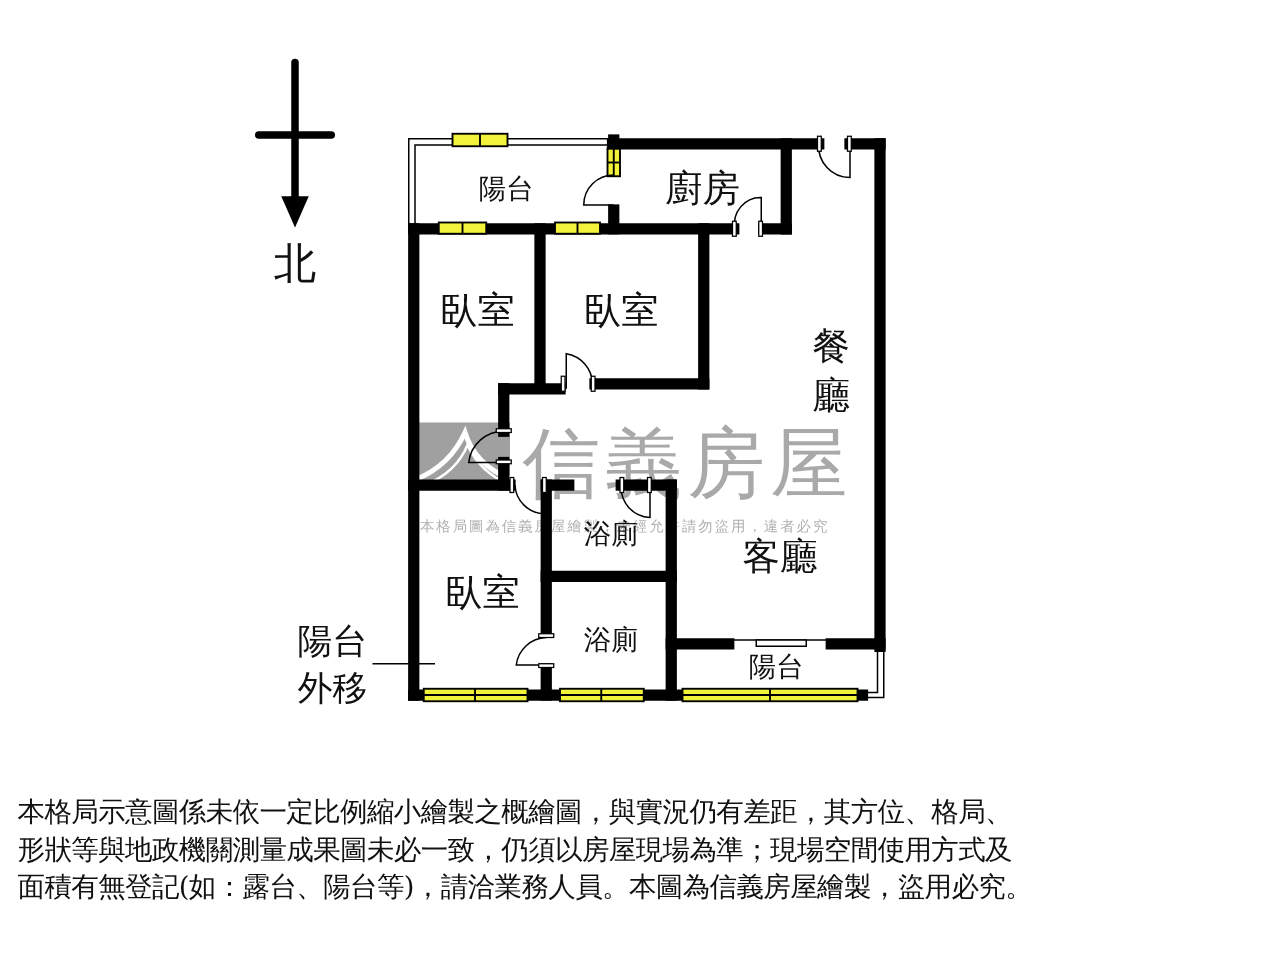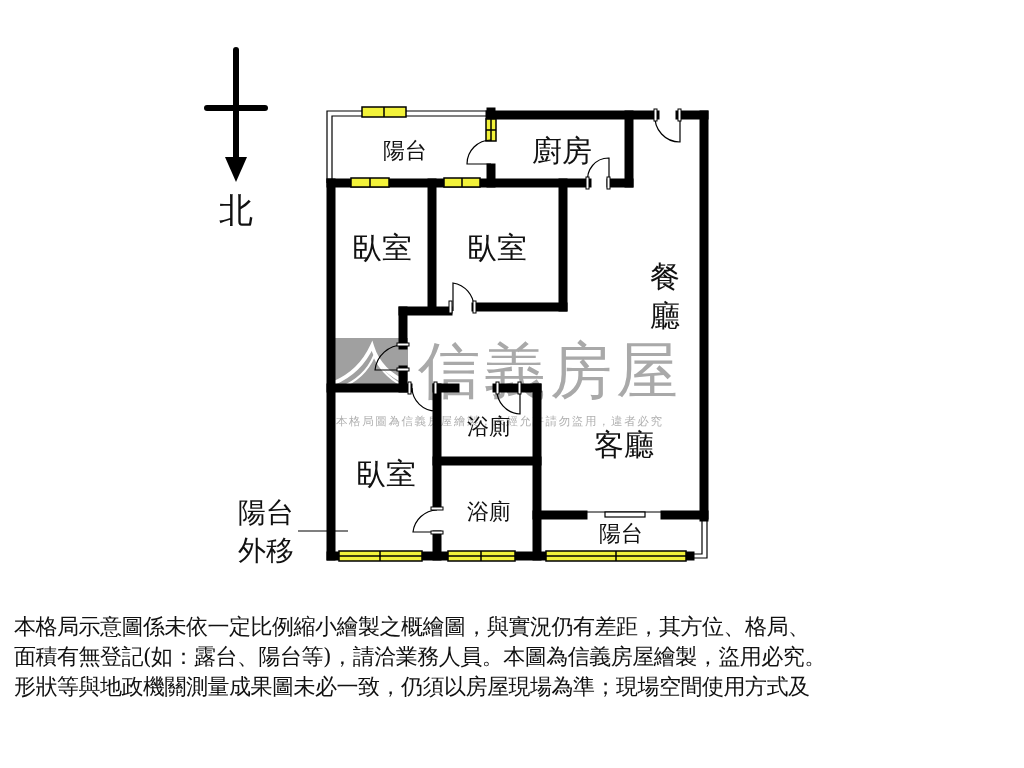--- a/index.html
+++ b/index.html
@@ -2,21 +2,21 @@
 <html><head>
 <meta charset="utf-8">
 <style>
   html, body { margin: 0; padding: 0; background: #ffffff; }
   body { width: 1024px; height: 768px; position: relative; overflow: hidden;
          font-family: "DejaVu Serif", "Liberation Serif", serif; }
   #plan { position: absolute; left: 0; top: 0; width: 1024px; height: 600px; }
   .room-label { font-family: "DejaVu Serif", "Liberation Serif", serif; fill: #111; }
   .wm-text { font-family: "DejaVu Sans", "Liberation Sans", sans-serif; fill: #a9a9a9; }
   .wm-small { font-family: "DejaVu Sans", "Liberation Sans", sans-serif; fill: #b0b0b0; }
-  .disclaimer { position: absolute; left: 14px; top: 612px; width: 1000px;
+  .disclaimer { position: absolute; left: 14px; top: 636px; width: 1000px;
     font-family: "DejaVu Serif", "Liberation Serif", serif; font-size: 22px; line-height: 30px;
     color: #111; letter-spacing: -0.5px; }
   .disclaimer div { white-space: nowrap; }
 </style>
 </head>
 <body>
 
 <svg id="plan" viewBox="0 0 1024 600" xmlns="http://www.w3.org/2000/svg">
 
   <g>
@@ -151,15 +151,15 @@
   <text class="room-label" x="386" y="484" font-size="30" text-anchor="middle">臥室</text>
   <text class="room-label" x="489" y="519" font-size="22" text-anchor="middle">浴廁</text>
   <text class="room-label" x="621" y="541" font-size="22" text-anchor="middle">陽台</text>
 
   <text class="room-label" x="266" y="522" font-size="28" text-anchor="middle">陽台</text>
   <text class="room-label" x="266" y="560" font-size="28" text-anchor="middle">外移</text>
 </svg>
 
 <div class="disclaimer">
   <div>本格局示意圖係未依一定比例縮小繪製之概繪圖，與實況仍有差距，其方位、格局、</div>
+  <div>形狀等與地政機關測量成果圖未必一致，仍須以房屋現場為準；現場空間使用方式及</div>
   <div>面積有無登記(如：露台、陽台等)，請洽業務人員。本圖為信義房屋繪製，盜用必究。</div>
-  <div>形狀等與地政機關測量成果圖未必一致，仍須以房屋現場為準；現場空間使用方式及</div>
 </div>
 
 </body></html>

